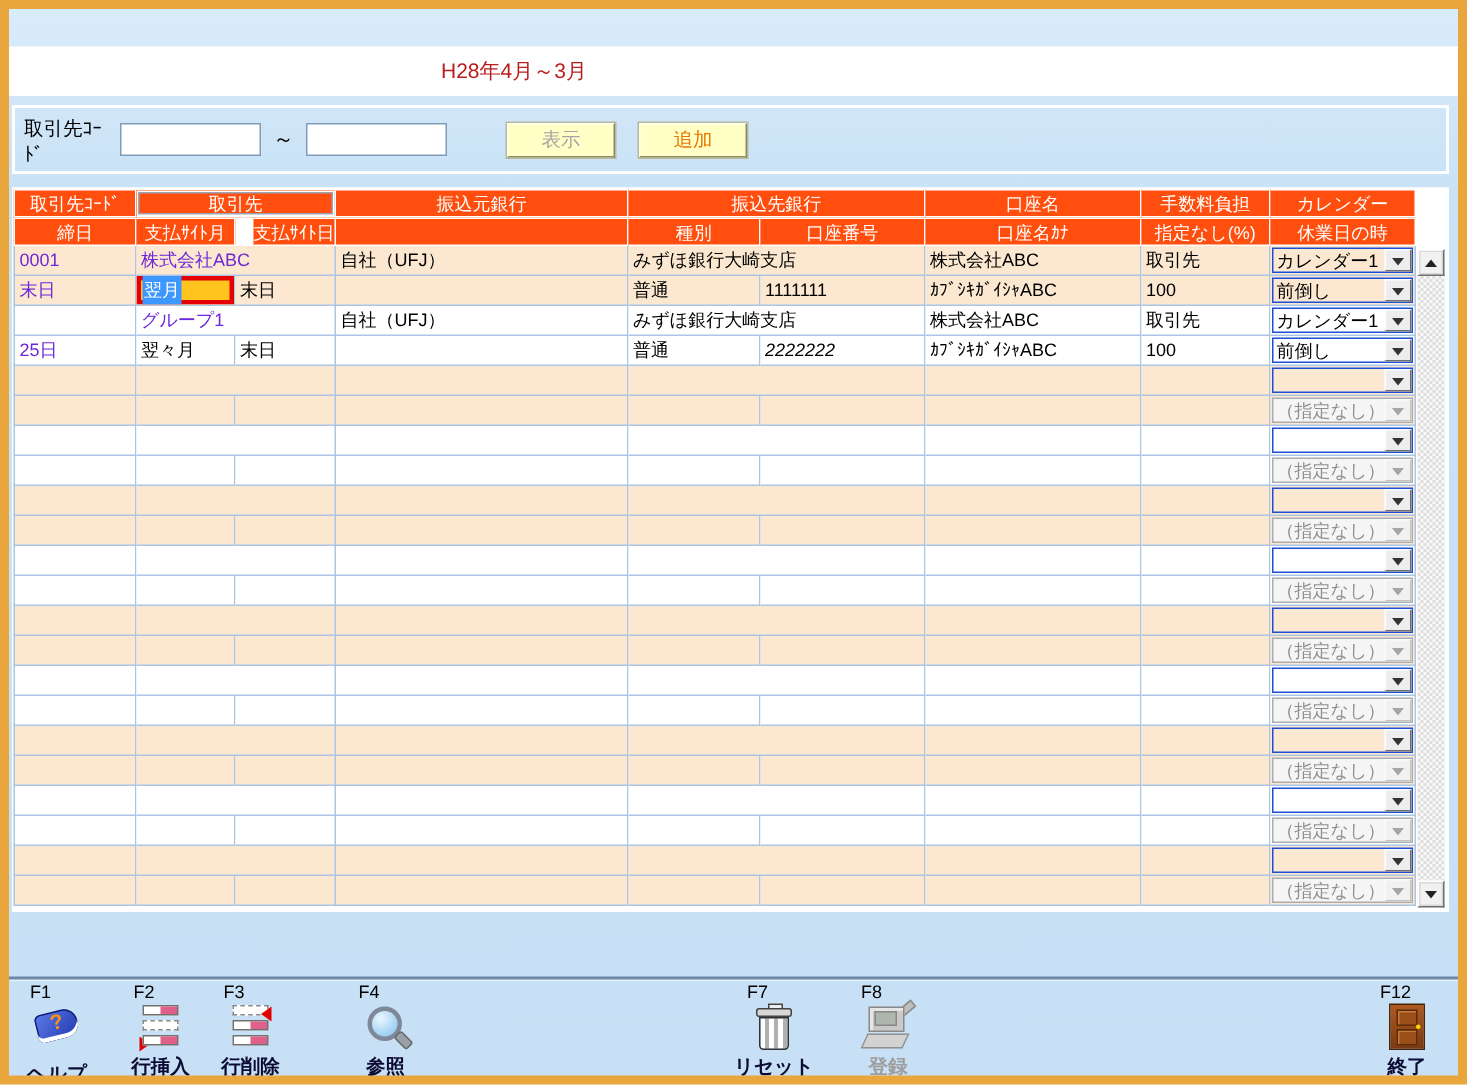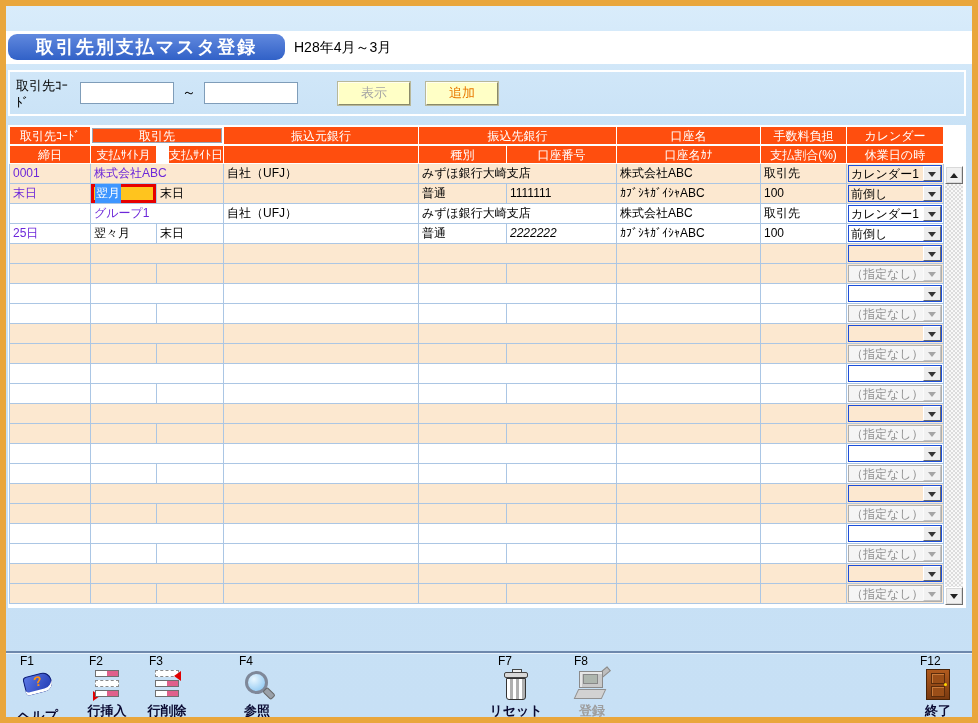--- a/index.html
+++ b/index.html
@@ -14,21 +14,21 @@
   
   .menubar{position:absolute;top:0;left:0;right:0;height:24px;background:#fff;border-bottom:1px solid #C6CACF;
     display:flex;align-items:center;gap:16px;padding-left:10px;font-size:13px;color:#000;}
   .menubar span{cursor:default;}
 
   
   .titlerow{position:absolute;top:25px;left:0;right:0;height:33px;background:#fff;}
   .title-banner{position:absolute;left:2px;top:3px;width:277px;height:26px;border-radius:9px;
     background:linear-gradient(#6189DE,#3161C7);color:#fff;font-size:18px;font-weight:bold;
     text-align:center;line-height:26px;letter-spacing:2px;}
-  .period{position:absolute;left:288px;top:8px;font-size:14px;color:#000000;}
+  .period{position:absolute;left:288px;top:8px;font-size:14px;color:#b91c1c;}
 
   
   .search-panel{position:absolute;top:64px;left:2px;width:954px;height:42px;border:2px solid #FFFFFF;
     display:flex;align-items:center;}
   .search-panel .lbl{font-size:13px;margin-left:6px;width:64px;}
   .search-panel input{width:88px;height:20px;border:1px solid #7F9DB9;font-size:13px;padding:0 2px;background:#fff;}
   .search-panel .tilde{margin:0 8px;font-size:14px;}
   .btn{width:70px;height:21px;background:#FFFFC6;border:1px solid;border-color:#FFFFF0 #8A8A6A #8A8A6A #FFFFF0;
     box-shadow:0 0 0 1px #B8B89A;font-size:13px;line-height:19px;text-align:center;cursor:default;}
   .btn.show{margin-left:40px;color:#A5A5A5;}
@@ -125,21 +125,20 @@
   .i-door .p1{top:3px;} .i-door .p2{top:16px;}
   .i-door .knob{position:absolute;right:2px;top:13px;width:3px;height:3px;background:#FFD800;border-radius:50%;}
 </style>
 </head>
 <body>
 
 <div class="window">
 
 
   <div class="titlerow">
-    <div class="title-banner">取引先別支払マスタ登録</div>
     <span class="period">H28年4月～3月</span>
   </div>
 
   <div class="search-panel">
     <span class="lbl">取引先ｺｰﾄﾞ</span>
     <input type="text" value="" style="">
     <span class="tilde">～</span>
     <input type="text" value="" style="">
     <div class="btn show">表示</div>
     <div class="btn add">追加</div>
@@ -154,21 +153,21 @@
         <div class="hc" style="grid-column: span 1;">口座名</div>
         <div class="hc" style="grid-column: span 1;">手数料負担</div>
         <div class="hc" style="grid-column: span 1;">カレンダー</div>
         <div class="hc first" style="grid-column: span 1;">締日</div>
         <div class="hc" style="grid-column: span 1;">支払ｻｲﾄ月</div>
         <div class="hc" style="grid-column: span 1; margin-left: 12px;">支払ｻｲﾄ日</div>
         <div class="hc" style="grid-column: span 1;"></div>
         <div class="hc" style="grid-column: span 1;">種別</div>
         <div class="hc" style="grid-column: span 1;">口座番号</div>
         <div class="hc" style="grid-column: span 1;">口座名ｶﾅ</div>
-        <div class="hc" style="grid-column: span 1;">支払割合(%)</div>
+        <div class="hc" style="grid-column: span 1;">指定なし(%)</div>
         <div class="hc" style="grid-column: span 1;">休業日の時</div>
         <div class="bc first bluetxt pch" style="grid-column: span 1;">0001</div>
         <div class="bc bluetxt pch" style="grid-column: span 2;">株式会社ABC</div>
         <div class="bc pch" style="grid-column: span 1;">自社（UFJ）</div>
         <div class="bc pch" style="grid-column: span 2;">みずほ銀行大崎支店</div>
         <div class="bc pch" style="grid-column: span 1;">株式会社ABC</div>
         <div class="bc pch" style="grid-column: span 1;">取引先</div>
         <div class="bc nopad pch" style="grid-column: span 1; padding: 1px;">
           <div class="combo">
             <span class="txt">カレンダー1</span>

